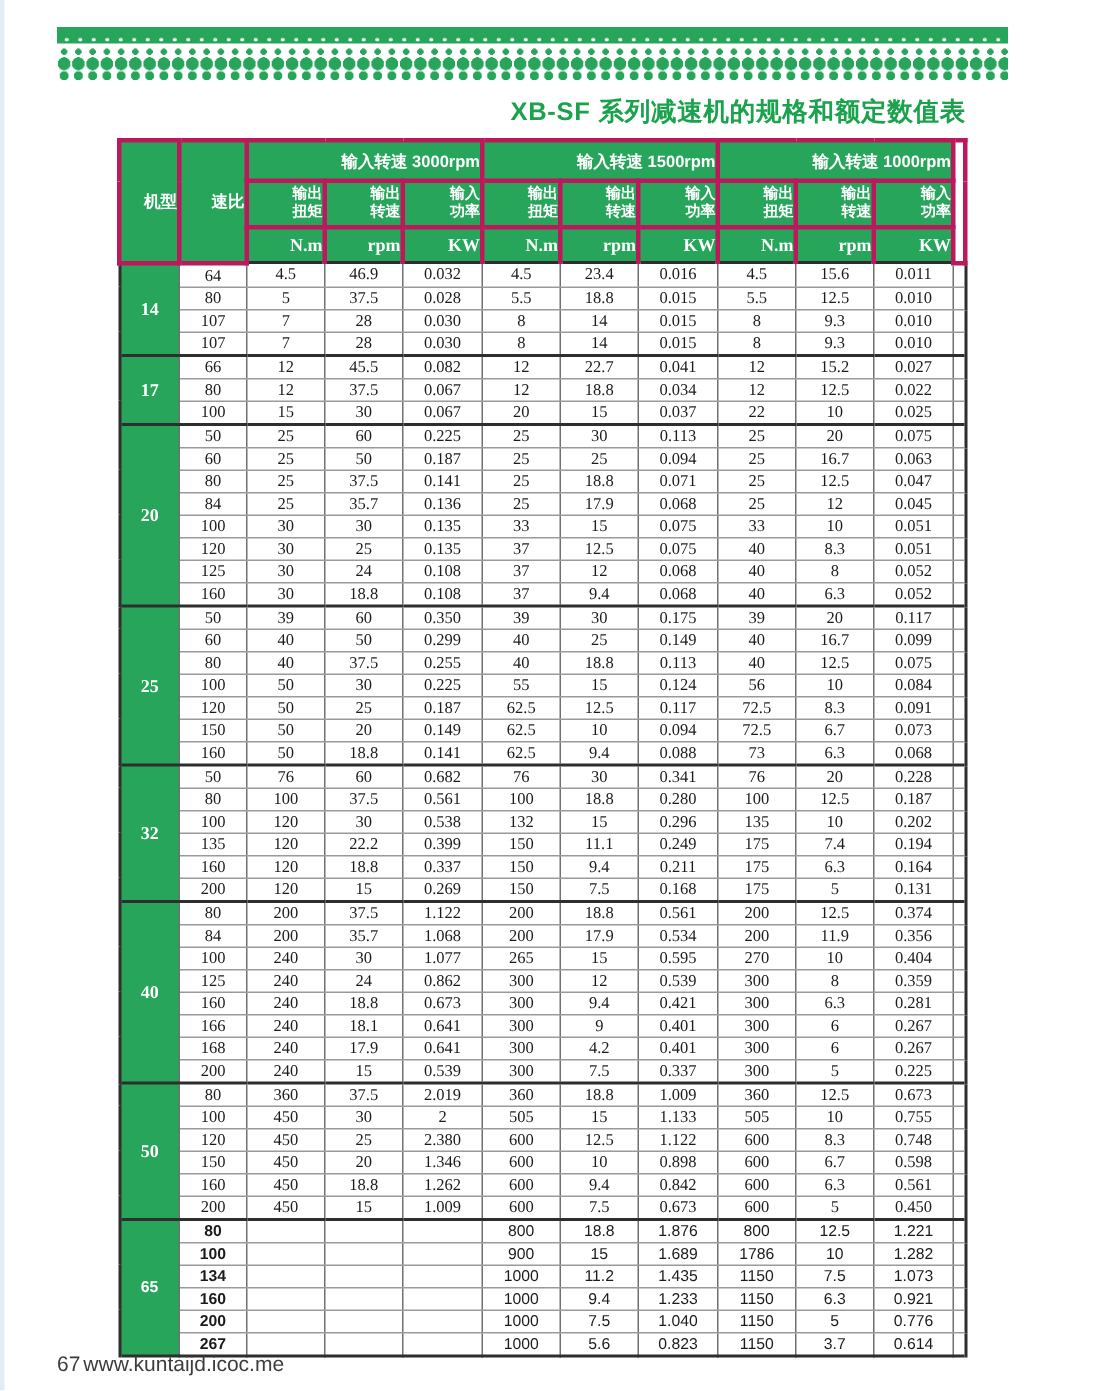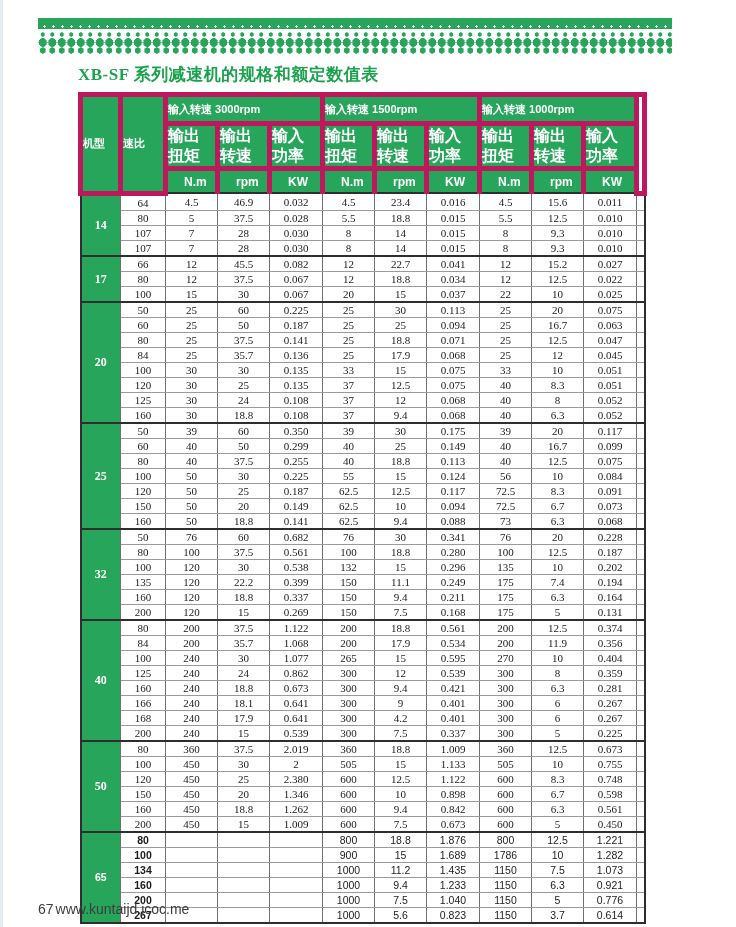--- a/index.html
+++ b/index.html
@@ -20,40 +20,40 @@
     background-image:radial-gradient(circle,var(--green) 2px,rgba(0,0,0,0) 2.2px);
     background-size:9.5px 7px;background-position:0 50%;}
   .band .dots-lg{height:9px;
     background-image:radial-gradient(circle,var(--green) 4.2px,rgba(0,0,0,0) 4.4px);
     background-size:9.5px 9px;background-position:0 50%;}
   .band .dots-md{height:7px;
     background-image:radial-gradient(circle,var(--green) 3px,rgba(0,0,0,0) 3.2px);
     background-size:9.5px 7px;background-position:0 50%;}
 
   h1.title{
-    margin:9px 0 6px 78px;width:566px;text-align:left;
+    margin:9px 0 6px 78px;width:566px;text-align:right;
     font-size:17px;font-weight:bold;color:var(--title-green);
-    font-family:Liberation Serif, serif;letter-spacing:.5px;
+    font-family:Liberation Sans, sans-serif;letter-spacing:.5px;
   }
 
   table.spec{
     margin-left:78px;border-collapse:collapse;table-layout:fixed;
     border:2px solid #2e2e2e;
   }
   col.c-model{width:40px;} col.c-ratio{width:45px;}
   col.c-val{width:52px;} col.c-val3{width:53px;} col.c-thin{width:8px;}
 
   th{
     background:var(--green);color:#ffffff;font-weight:bold;
-    border:5px solid #be185d;padding:0;text-align:left;vertical-align:middle;
+    border:3px solid #be185d;padding:0;text-align:right;vertical-align:middle;
   }
   th.corner{font-size:11px;font-family:Liberation Mono, monospace;}
   th.grp{font-size:11px;height:24px;font-family:"Liberation Sans",sans-serif;}
-  th.sub{height:28px;font-size:16px;font-weight:bold;font-family:"Liberation Sans",sans-serif;line-height:1.25;}
-  th.unit{height:21px;font-size:12px;font-family:Liberation Sans, sans-serif;border-bottom:2px solid #2e2e2e;padding-left:16px;}
+  th.sub{height:28px;font-size:10px;font-weight:bold;font-family:"Liberation Sans",sans-serif;line-height:1.25;}
+  th.unit{height:21px;font-size:12px;font-family:Liberation Serif, serif;border-bottom:2px solid #2e2e2e;padding-left:16px;}
   th.thin-head{background:#ffffff;border-left:1px solid #2e2e2e;}
 
   td{
     border:1px solid #707070;border-top-color:#9a9a9a;border-bottom-color:#9a9a9a;
     padding:0;height:14px;line-height:14px;text-align:center;vertical-align:middle;
     font-size:11px;color:#1b1b1b;background:#ffffff;
   }
   tr.group-start td{border-top:2px solid #2e2e2e;}
   td.model-cell{
     background:var(--green);color:#ffffff;font-weight:bold;font-size:12px;

